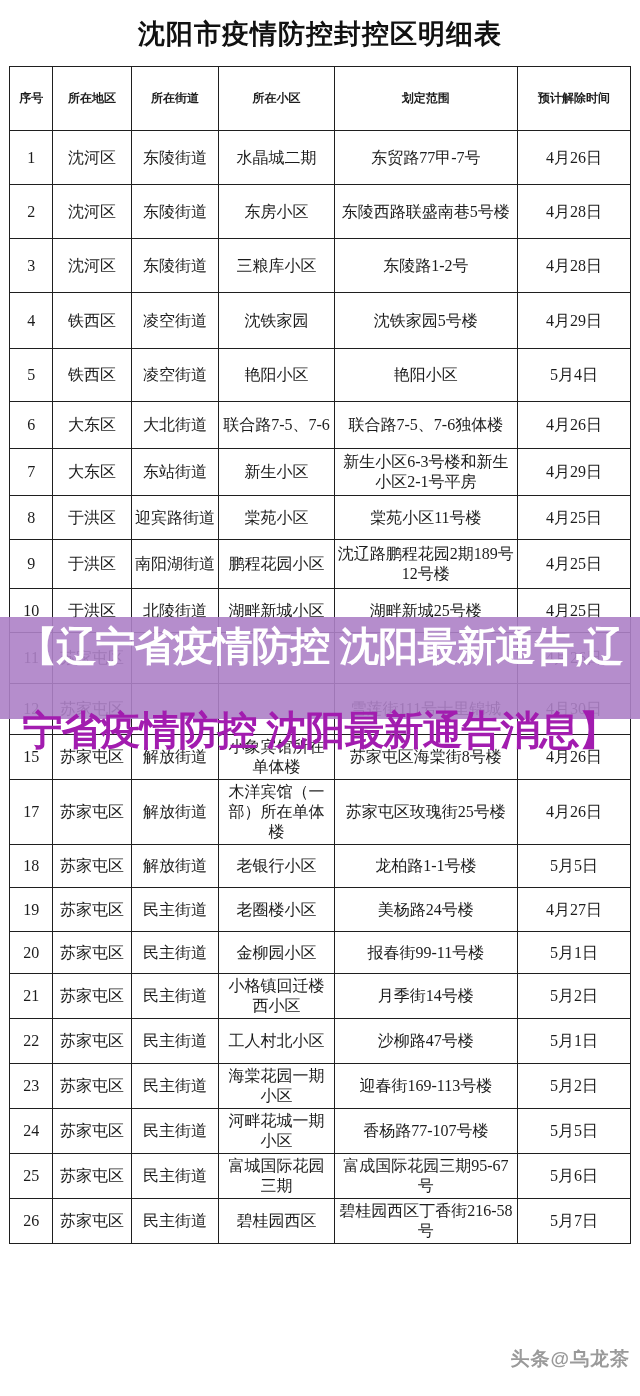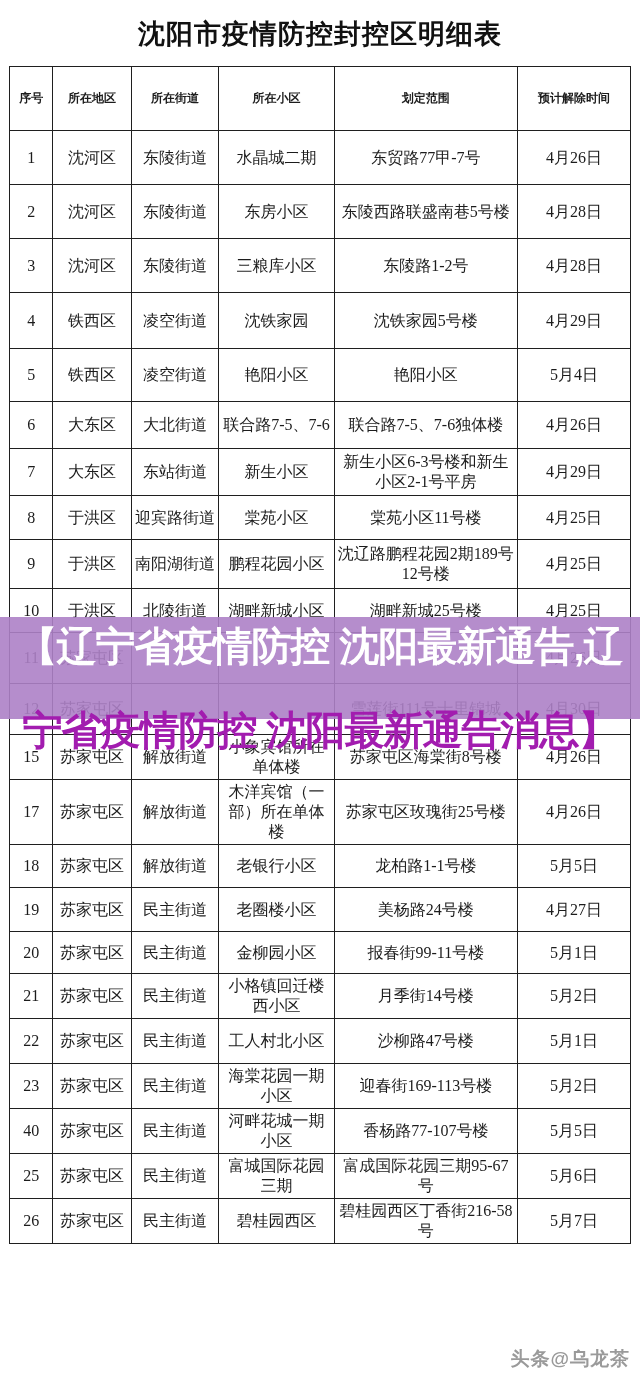--- a/index.html
+++ b/index.html
@@ -227,21 +227,21 @@
         </tr>
         <tr style="height: 44px;">
           <td>23</td>
           <td>苏家屯区</td>
           <td>民主街道</td>
           <td>海棠花园一期小区</td>
           <td>迎春街169-113号楼</td>
           <td>5月2日</td>
         </tr>
         <tr style="height: 45px;">
-          <td>40</td>
+          <td>24</td>
           <td>苏家屯区</td>
           <td>民主街道</td>
           <td>河畔花城一期小区</td>
           <td>香杨路77-107号楼</td>
           <td>5月5日</td>
         </tr>
         <tr style="height: 45px;">
           <td>25</td>
           <td>苏家屯区</td>
           <td>民主街道</td>

